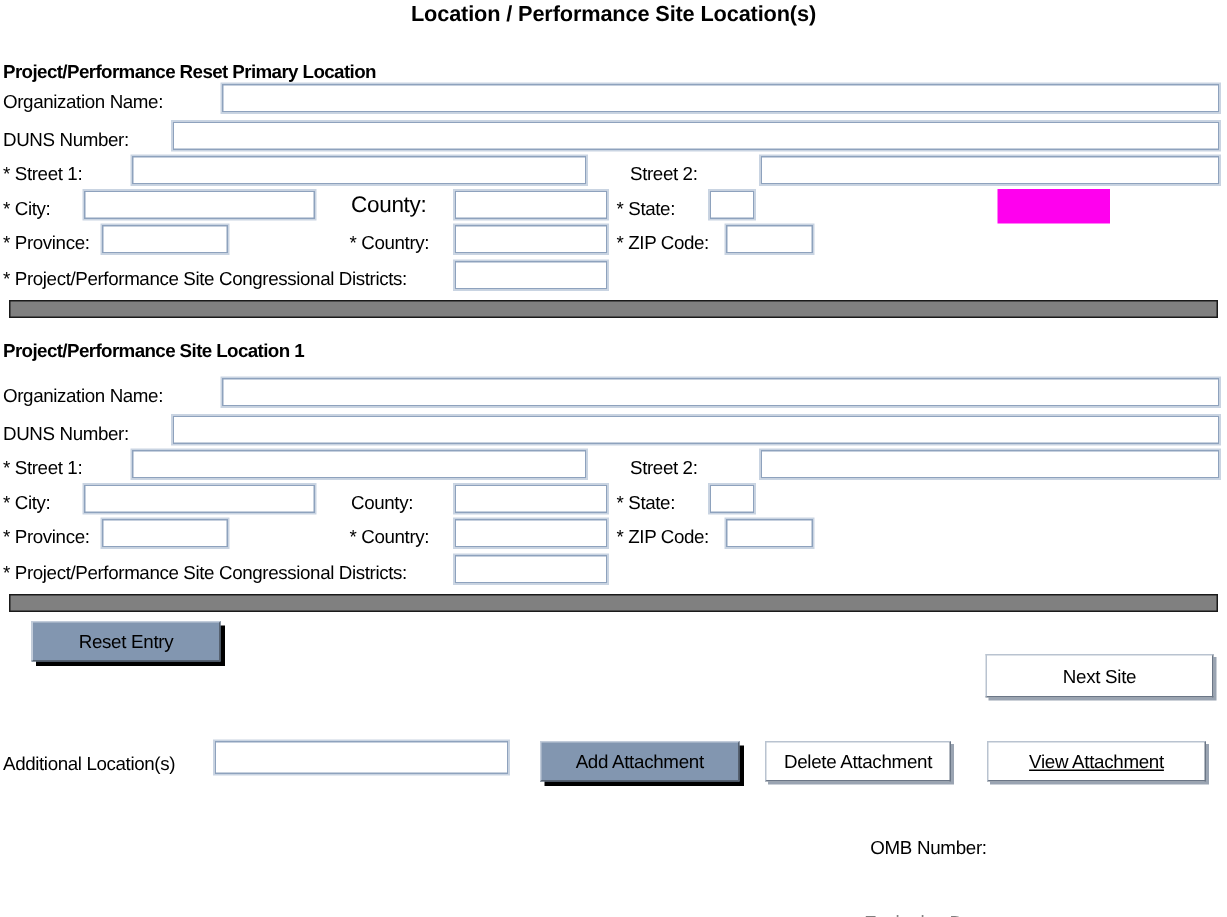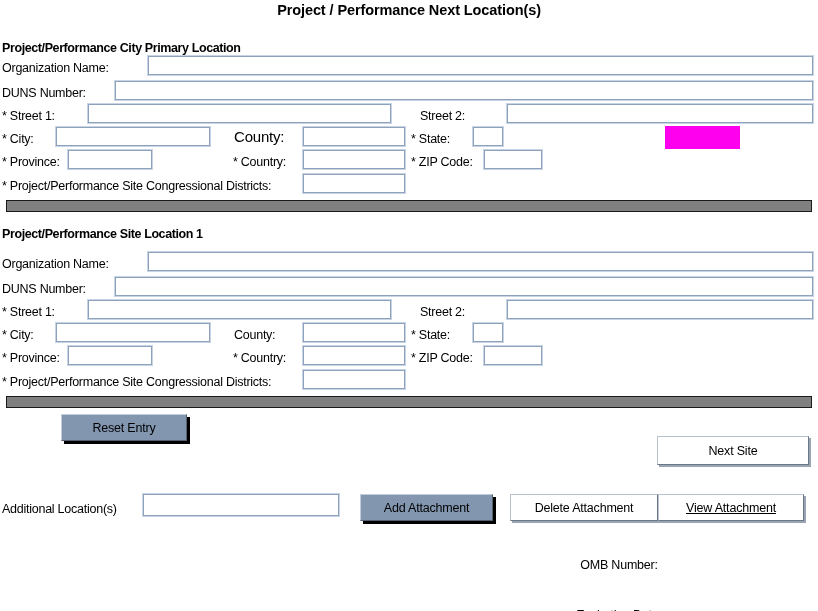--- a/index.html
+++ b/index.html
@@ -123,23 +123,23 @@
     letter-spacing: -0.2px;
     white-space: nowrap;
     text-align: center;
   }
 </style>
 </head>
 <body>
 
 <div class="page">
 
-  <div class="form-title">Project / Performance Next Location(s)</div>
-
-  <div class="section-heading" style="left:2px; top:41px;">Project/Performance City Primary Location</div>
+  <div class="form-title">Location / Performance Site Location(s)</div>
+
+  <div class="section-heading" style="left:2px; top:41px;">Project/Performance Reset Primary Location</div>
 
   <div class="lbl" style="left:2px; top:61px;">Organization Name:</div>
   <input class="fld" style="left: 148px; top: 56px; width: 665px; height: 19px;" value="">
 
   <div class="lbl" style="left:2px; top:86px;">DUNS Number:</div>
   <input class="fld" style="left: 115px; top: 81px; width: 698px; height: 19px;" value="">
 
   <div class="lbl" style="left:2px; top:109px;">* Street 1:</div>
   <input class="fld" style="left: 88px; top: 104px; width: 303px; height: 19px;" value="">
 
@@ -201,29 +201,29 @@
   <input class="fld" style="left: 303px; top: 346px; width: 102px; height: 19px;" value="">
 
   <div class="lbl" style="left:411px; top:351px;">* ZIP Code:</div>
   <input class="fld" style="left: 484px; top: 346px; width: 58px; height: 19px;" value="">
 
   <div class="lbl" style="left:2px; top:375px;">* Project/Performance Site Congressional Districts:</div>
   <input class="fld" style="left: 303px; top: 370px; width: 102px; height: 19px;" value="">
 
   <div class="separator" style="left:6px; top:396px; width:806px; height:12px;"></div>
 
-  <button class="btn btn-steel" style="left:21px; top:414px; width:126px; height:27px;margin-left:40px;">Reset Entry</button>
+  <button class="btn btn-steel" style="left:21px; top:414px; width:126px; height:27px;">Reset Entry</button>
 
   <button class="btn btn-white" style="left:657px; top:436px; width:152px; height:29px;">Next Site</button>
 
   <div class="lbl" style="left:2px; top:502px;">Additional Location(s)</div>
   <input class="fld" style="left: 143px; top: 494px; width: 196px; height: 22px;" value="">
 
   <button class="btn btn-steel" style="left:360px; top:494px; width:133px; height:27px;">Add Attachment</button>
 
-  <button class="btn btn-white" style="left:510px; top:494px; width:148px; height:27px;">Delete Attachment</button>
+  <button class="btn btn-white" style="left:510px; top:494px; width:124px; height:27px;">Delete Attachment</button>
 
   <button class="btn btn-white" style="left:658px; top:494px; width:146px; height:27px;text-decoration:underline;">View  Attachment</button>
 
   <div class="footer-line" style="left:500px; top:558px; width:238px;">OMB Number:</div>
   <div class="footer-line" style="left:500px; top:608px; width:238px;">Expiration Date:</div>
 
 </div>
 
 </body></html>

